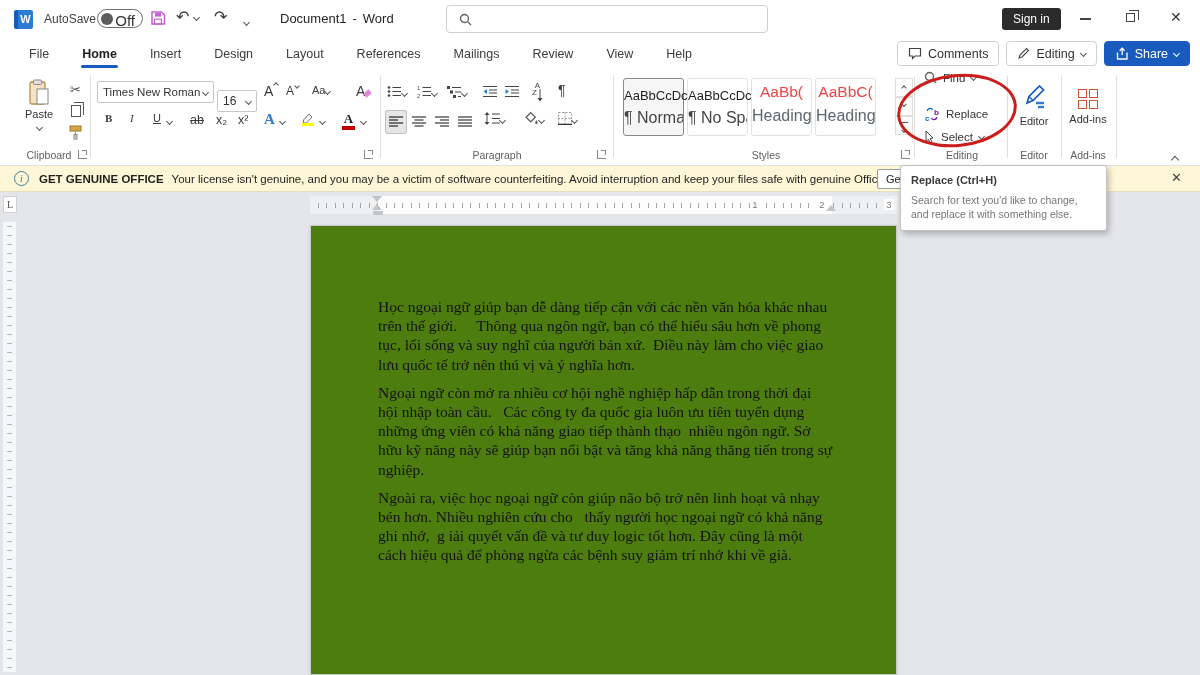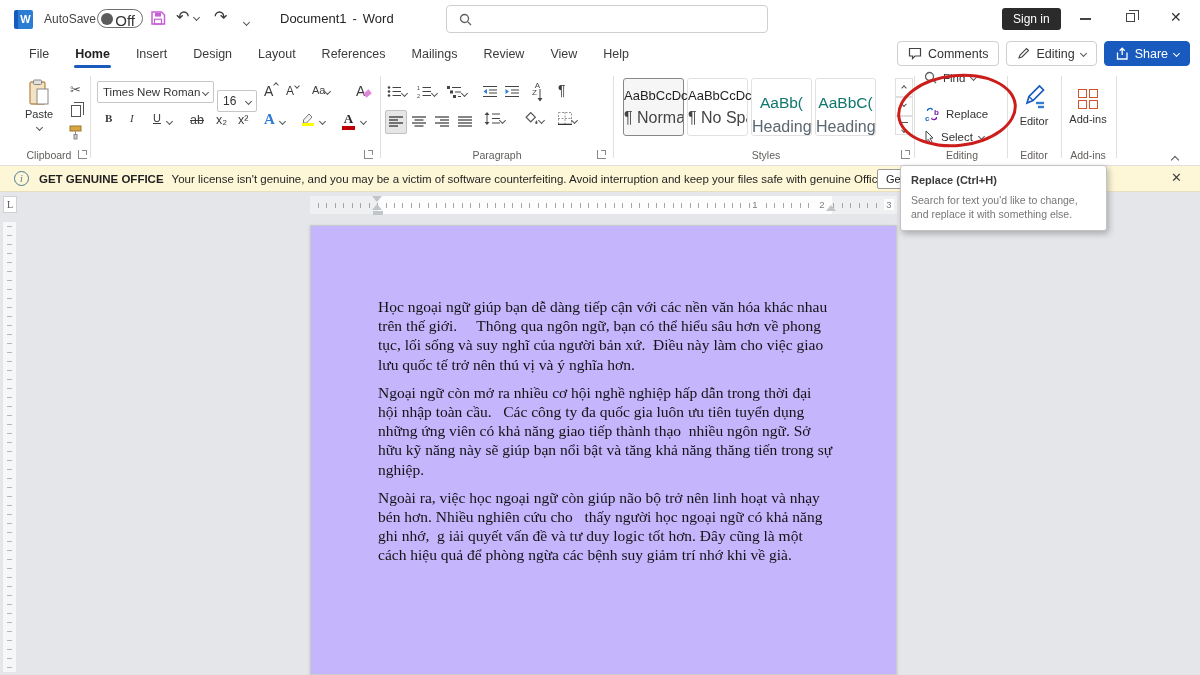--- a/index.html
+++ b/index.html
@@ -22,21 +22,21 @@
   #doc-title{position:absolute;left:280px;top:11px;font-size:13px;color:#252525;display:flex;gap:6px}
   #searchbox{position:absolute;left:446px;top:5px;width:322px;height:28px;border:1px solid #cfcfcf;border-radius:4px;background:#fff;display:flex;align-items:center;padding-left:12px;gap:9px}
   #searchbox input{border:none;outline:none;font-size:12.5px;color:#555;width:240px;font-family:"Liberation Sans",sans-serif;background:transparent}
   #signin-btn{position:absolute;left:1002px;top:8px;height:22px;background:#2b2b2b;color:#fff;font-size:12px;border-radius:3px;padding:4px 11px;line-height:14px}
   #min-btn{position:absolute;left:1080px;top:18px;width:11px;height:1.5px;background:#444}
   #restore-btn{position:absolute;left:1126px;top:13px;width:9px;height:9px;border:1.2px solid #444;background:#fff}
   #restore-btn::after{content:"";position:absolute;left:2px;top:-4px;width:9px;height:9px;border:1.2px solid #444;border-left:none;border-bottom:none}
   #close-btn{position:absolute;left:1170px;top:9px;font-size:14px;color:#333}
   
   #tabsrow{position:absolute;left:0;top:38px;width:1200px;height:32px;background:#fff}
-  #tabs{position:absolute;left:16px;top:0;display:flex;gap:0;height:32px;align-items:center}
+  #tabs{position:absolute;left:16px;top:0;display:flex;gap:7px;height:32px;align-items:center}
   .tab{font-size:12.5px;color:#3b3b3b;padding:0 13px;height:32px;line-height:32px;position:relative}
   .tab.active{color:#1f1f1f;font-weight:bold}
   .tab.active::after{content:"";position:absolute;left:12px;right:12px;bottom:2px;height:3px;border-radius:2px;background:#185abd}
   #tabs-right{position:absolute;right:10px;top:3px;display:flex;gap:7px;align-items:center}
   .pillbtn{display:flex;align-items:center;gap:6px;border:1px solid #d1cfcd;border-radius:4px;background:#fff;height:25px;padding:0 10px;font-size:12.5px;color:#333}
   #share-btn{background:#185abd;border-color:#185abd;color:#fff}
   
   #ribbon{position:absolute;left:0;top:70px;width:1200px;height:96px;background:#fff;border-bottom:1px solid #e3e1df}
   .vsep{position:absolute;top:6px;height:82px;width:1px;background:#e1dfdd}
   .group{position:absolute;top:0;height:96px}
@@ -48,21 +48,21 @@
   
   #paste-btn{position:absolute;left:8px;top:9px;width:46px;height:76px;text-align:center;font-size:11px;color:#333}
   .sideicons{position:absolute;left:60px;top:12px;display:flex;flex-direction:column;gap:8px;align-items:center}
   .serifb{font-family:"Liberation Serif",serif}
   
   .selbox{position:absolute;background:#e6e6e6;border:1px solid #c3c1bf;border-radius:2px;padding:2px 3px}
   
   .stylecard{position:absolute;top:8px;width:61px;height:58px;border:1px solid #e3e1df;border-radius:3px;background:#fff;text-align:center}
   .stylecard.sel{border:1px solid #8a8886;background:#f6f6f6}
   .stylecard .prev{font-size:13px;color:#1f1f1f;margin-top:9px;white-space:nowrap}
-  .stylecard .prev.hd{color:#0f766e;font-size:15.5px;margin-top:15px}
+  .stylecard .prev.hd{color:#ef4444;font-size:15.5px;margin-top:4px}
   .stylecard .nm{font-size:16px;color:#444;margin-top:6px;white-space:nowrap;overflow:hidden}
   .galbtn{position:absolute;left:277px;width:18px;height:19px;border:1px solid #e1dfdd;background:#fff;text-align:center;line-height:16px}
   
   .editrow{position:absolute;left:6px;display:flex;align-items:center;gap:6px;font-size:11.5px;color:#333}
   
   #redcircle{position:absolute;left:897px;top:74px;width:120px;height:73px;border:3.5px solid #cb1d1a;border-radius:50%;transform:rotate(-6deg);z-index:40}
   
   #banner{position:absolute;left:0;top:166px;width:1200px;height:26px;background:#fdf6d7;border-bottom:1px solid #e8e0bd;display:flex;align-items:center}
   #banner-info{width:15px;height:15px;border:1.4px solid #4a7d96;border-radius:50%;color:#4a7d96;font-size:10px;font-style:italic;font-family:"Liberation Serif",serif;text-align:center;line-height:13px;margin-left:14px}
   #banner-title{font-weight:bold;font-size:11.5px;margin-left:10px;color:#1f1f1f;white-space:nowrap}
@@ -78,21 +78,21 @@
   #tabsel{position:absolute;left:3px;top:4px;width:14px;height:17px;background:#fff;border:1px solid #cfd1d3;font-size:10px;color:#555;text-align:center;line-height:15px;font-family:"Liberation Serif",serif}
   #hruler{position:absolute;left:310px;top:4px;width:587px;height:18px;background:#eef0f1}
   #hruler .active{position:absolute;left:68px;top:0;width:454px;height:18px;background:#fdfdfd}
   #hruler .ticks{position:absolute;left:8px;top:7px;width:572px;height:5px;background:repeating-linear-gradient(to right,#a2a6aa 0 1px,transparent 1px 8.45px)}
   .rnum{position:absolute;top:3px;width:10px;text-align:center;font-size:9.5px;color:#7b7e81;background:#fdfdfd}
   .tri-down{position:absolute;width:0;height:0;border-left:5px solid transparent;border-right:5px solid transparent;border-top:6px solid #c2c5c7}
   .tri-up{position:absolute;width:0;height:0;border-left:5px solid transparent;border-right:5px solid transparent;border-bottom:6px solid #c2c5c7}
   #ind-rect{position:absolute;left:63px;top:15px;width:10px;height:4px;background:#c2c5c7}
   #vruler{position:absolute;left:3px;top:30px;width:13px;height:450px;background:#f6f7f8}
   #vruler::after{content:"";position:absolute;left:4px;top:4px;width:5px;bottom:4px;background:repeating-linear-gradient(to bottom,#b5b8ba 0 1px,transparent 1px 9px)}
-  #page{position:absolute;left:310px;top:33px;width:587px;height:450px;background:#c4b5fd;border:1px solid #c9cbcd;box-shadow:0 1px 3px rgba(0,0,0,.15)}
+  #page{position:absolute;left:310px;top:33px;width:587px;height:450px;background:#4d7c0f;border:1px solid #c9cbcd;box-shadow:0 1px 3px rgba(0,0,0,.15)}
   #pagetext{position:absolute;left:67px;right:63px;top:71px}
   #pagetext p{font-family:"Liberation Serif","DejaVu Serif",serif;font-size:15.5px;line-height:19.2px;color:#141414;white-space:pre-wrap;margin-bottom:9px;text-align:left}
   .copyic{position:relative;width:10px;height:12px;border:1.2px solid #555;background:#fff}
   .copyic::after{content:"";position:absolute;left:2.5px;top:-4px;width:9px;height:12px;border:1.2px solid #555;border-left:none;border-bottom:none;background:transparent}
   .eff-a{color:#2e7cd6;font-weight:bold;font-size:15px;font-family:"Liberation Serif",serif}
   .colA{display:inline-block;text-align:center;line-height:13px}
   .colA .bar{width:13px;height:3.5px;margin-top:1px}
   .addins-grid{display:grid;grid-template-columns:9px 9px;grid-template-rows:9px 9px;gap:2px}
   .addins-grid span{border:1.8px solid #d35230;background:#fff}
   #collapse-btn{position:absolute;left:1172px;top:80px;width:14px;height:12px}

